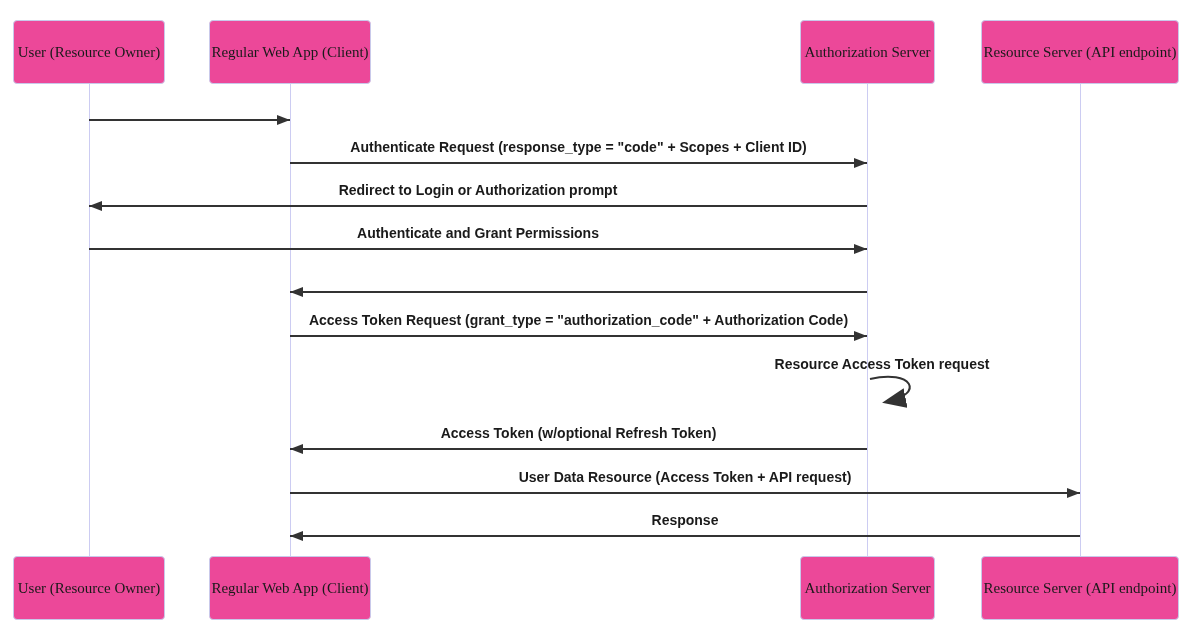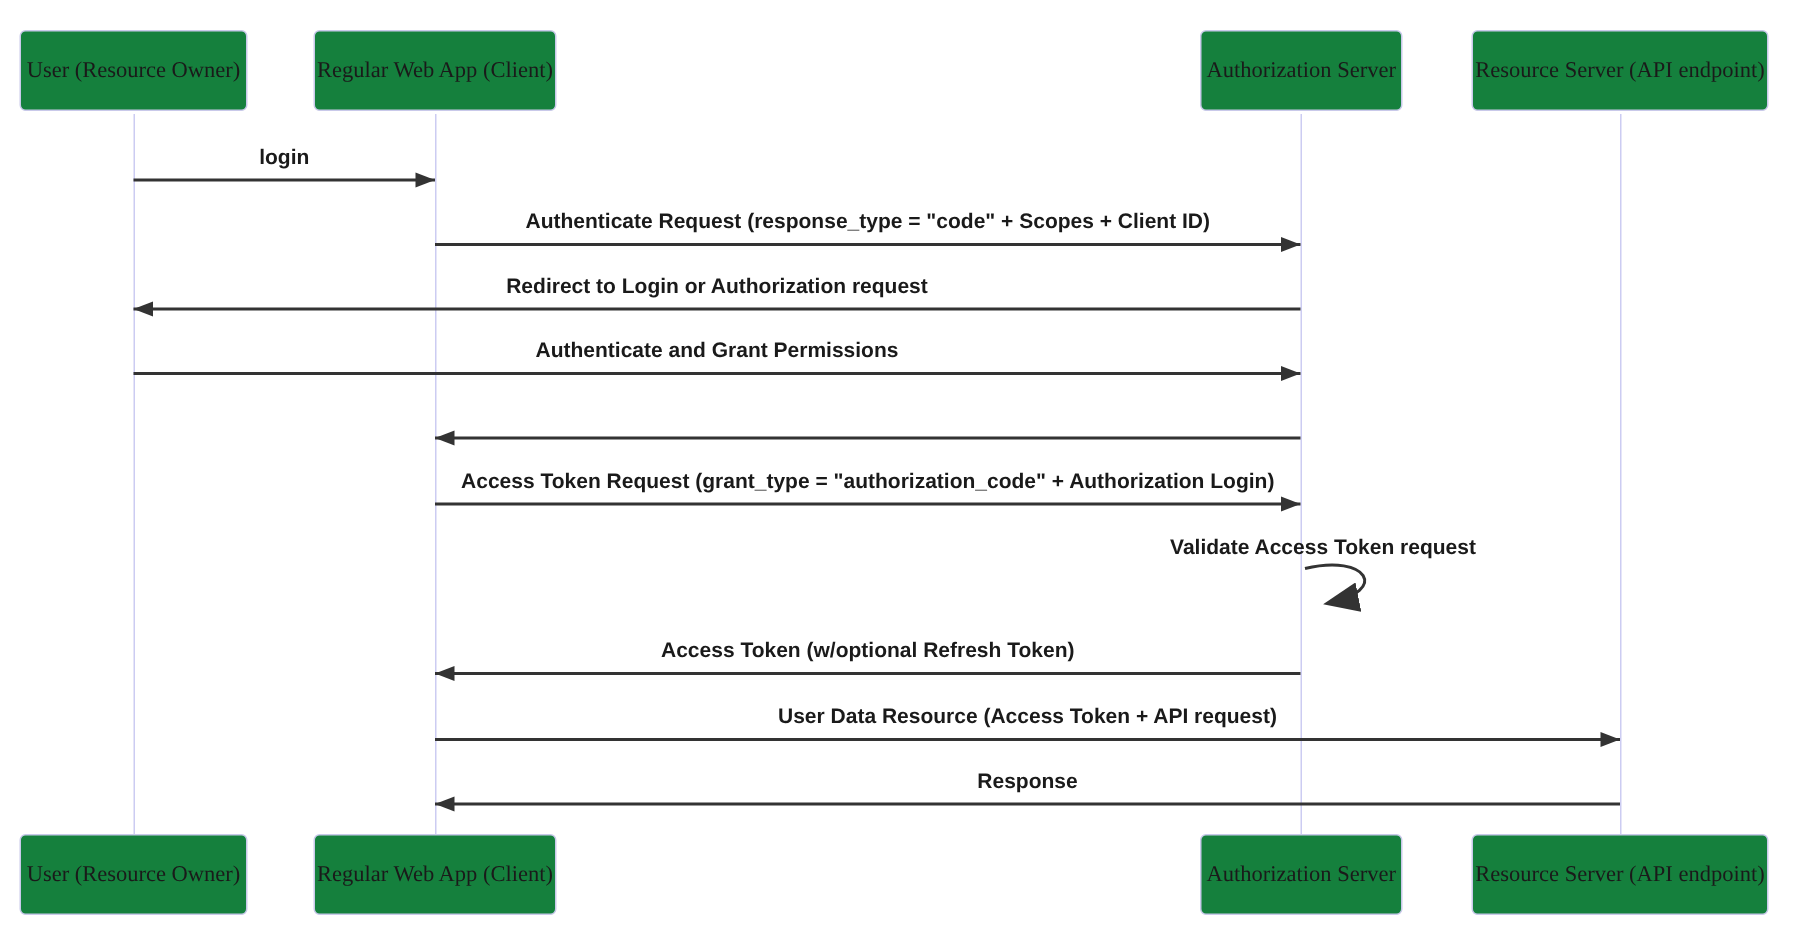--- a/index.html
+++ b/index.html
@@ -5,22 +5,22 @@
   html,body{margin:0;padding:0;background:#ffffff;}
   #canvas{
     position:relative;
     width:1200px;height:632px;
     background:#ffffff;
     overflow:hidden;
     font-family:"Liberation Sans", sans-serif;
   }
   .actor-box{
     position:absolute;
-    height:54px;
-    background:#15803d;
+    height:64px;
+    background:#ec4899;
     border:1px solid #c9c9ea;
     border-radius:4px;
     display:flex;align-items:center;justify-content:center;
     font-family:"Liberation Serif", serif;
     font-size:15px;
     color:#1a1a1a;
     text-align:center;
     box-sizing:border-box;
   }
   .lifeline{
@@ -81,44 +81,43 @@
   <div class="actor-box" style="left:209px;top:556px;width:162px;">
       <span>Regular Web App (Client)</span>
     </div>
   <div class="actor-box" style="left:800px;top:556px;width:135px;">
       <span>Authorization Server</span>
     </div>
   <div class="actor-box" style="left:981px;top:556px;width:198px;">
       <span>Resource Server (API endpoint)</span>
     </div>
 
-  <div class="message" style="left:89px;top:94px;width:201px;">login</div>
   <div class="msg-line" style="left:89px;top:119px;width:201px;"></div>
   <div class="arrowhead right" style="left:277px;top:115px;"></div>
 
   <div class="message" style="left:290px;top:137px;width:577px;">Authenticate Request (response_type = "code" + Scopes + Client ID)</div>
   <div class="msg-line" style="left:290px;top:162px;width:577px;"></div>
   <div class="arrowhead right" style="left:854px;top:158px;"></div>
 
-  <div class="message" style="left:89px;top:180px;width:778px;">Redirect to Login or Authorization request</div>
+  <div class="message" style="left:89px;top:180px;width:778px;">Redirect to Login or Authorization prompt</div>
   <div class="msg-line" style="left:89px;top:205px;width:778px;"></div>
   <div class="arrowhead left" style="left:89px;top:201px;"></div>
 
   <div class="message" style="left:89px;top:223px;width:778px;">Authenticate and Grant Permissions</div>
   <div class="msg-line" style="left:89px;top:248px;width:778px;"></div>
   <div class="arrowhead right" style="left:854px;top:244px;"></div>
 
   <div class="msg-line" style="left:290px;top:291px;width:577px;"></div>
   <div class="arrowhead left" style="left:290px;top:287px;"></div>
 
-  <div class="message" style="left:290px;top:310px;width:577px;">Access Token Request (grant_type = "authorization_code" + Authorization Login)</div>
+  <div class="message" style="left:290px;top:310px;width:577px;">Access Token Request (grant_type = "authorization_code" + Authorization Code)</div>
   <div class="msg-line" style="left:290px;top:335px;width:577px;"></div>
   <div class="arrowhead right" style="left:854px;top:331px;"></div>
 
-  <div class="message" style="left:762px;top:354px;width:240px;">Validate Access Token request</div>
+  <div class="message" style="left:762px;top:354px;width:240px;">Resource Access Token request</div>
   <svg class="selfloop" style="left:860px;top:372px;" width="76" height="38" viewBox="0 0 76 38">
     <defs>
       <marker id="loopArrow" orient="auto" markerWidth="12" markerHeight="10" refX="10" refY="5">
         <path d="M0,0 L12,5 L0,10 z" fill="#333333"></path>
       </marker>
     </defs>
     <path d="M 10 7 C 52 -3, 66 22, 26 30" fill="none" stroke="#333333" stroke-width="2" marker-end="url(#loopArrow)"></path>
   </svg>
 
   <div class="message" style="left:290px;top:423px;width:577px;">Access Token (w/optional Refresh Token)</div>

